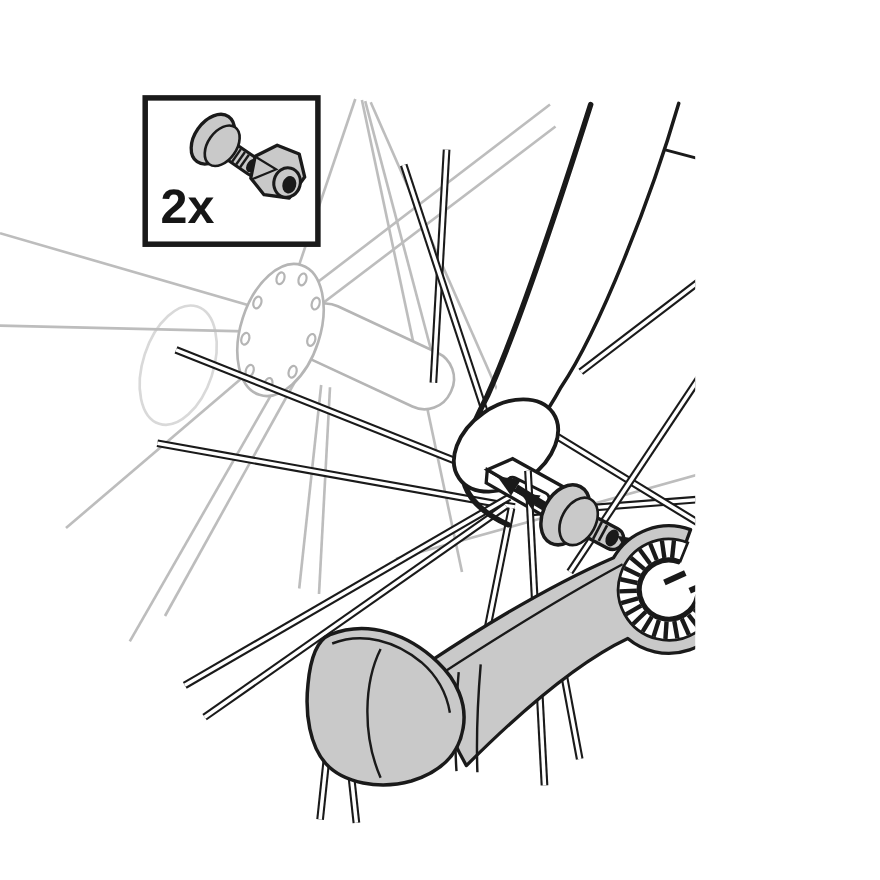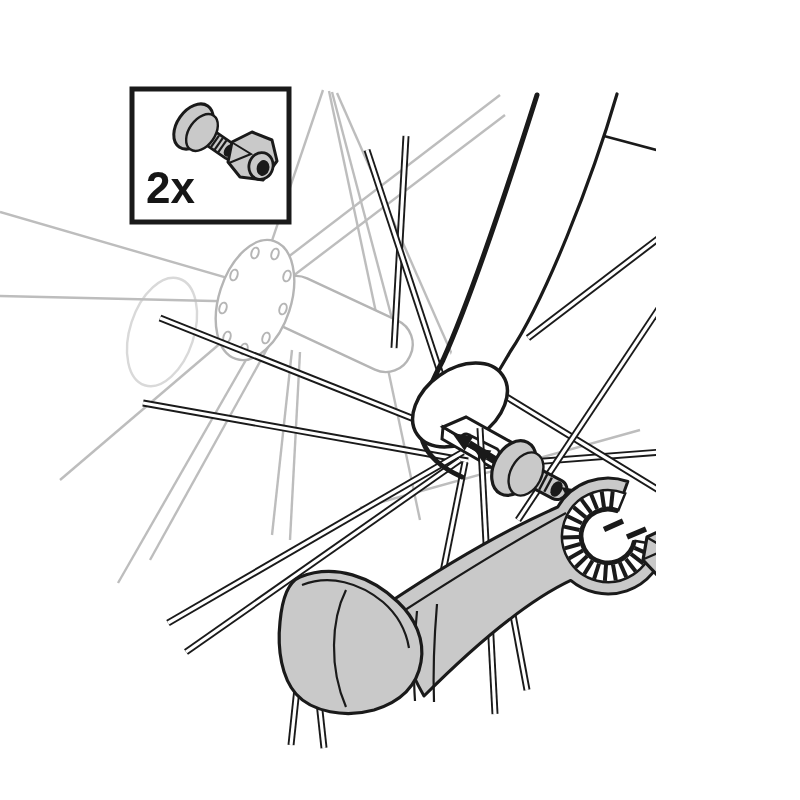--- a/index.html
+++ b/index.html
@@ -1,19 +1,18 @@
 <!DOCTYPE html>
 <html><head>
 <meta charset="utf-8">
 <style>
   html,body{margin:0;padding:0;background:#ffffff;}
   .canvas{
     position:relative;width:632px;height:800px;background:#ffffff;overflow:hidden;
     font-family:"Liberation Sans",sans-serif;
-    padding-left:24px;
   }
   svg{position:absolute;left:0;top:0;}
   .qty-label{font-family:"Liberation Sans",sans-serif;font-weight:600;font-size:44px;fill:#161616;}
 </style>
 </head>
 <body>
 
 <div class="canvas">
 <svg width="800" height="800" viewBox="0 0 800 800">
 

